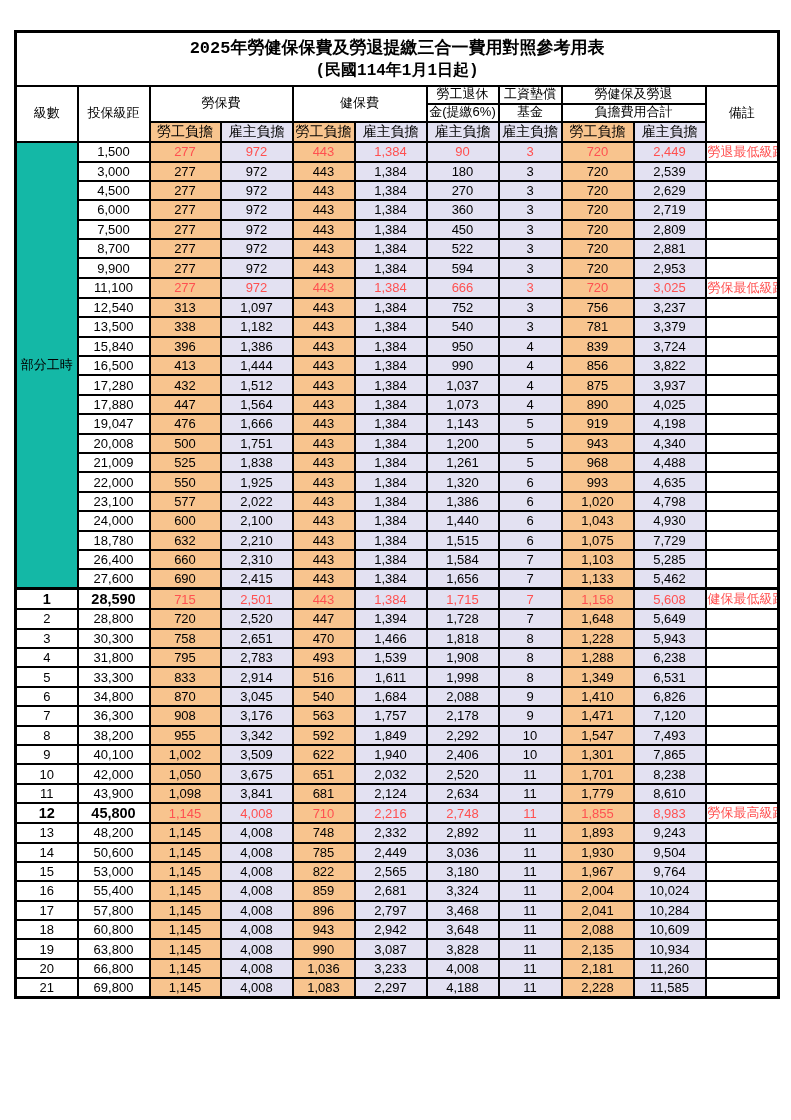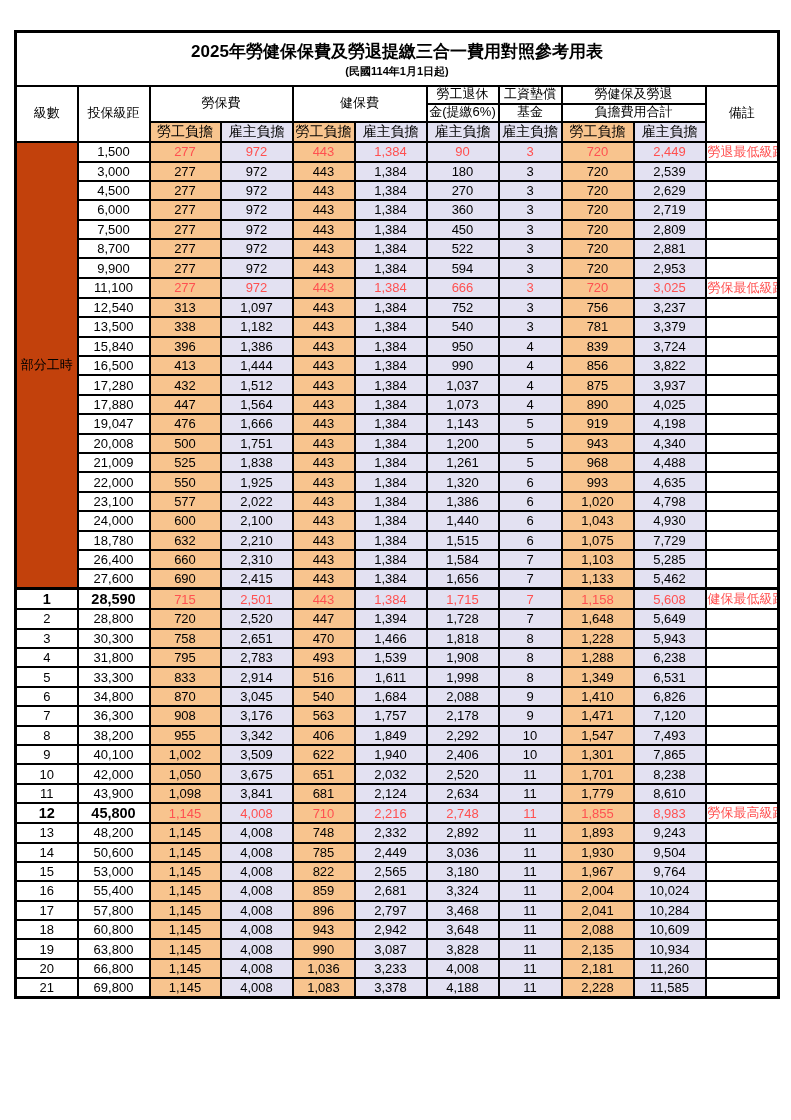--- a/index.html
+++ b/index.html
@@ -21,30 +21,30 @@
   }
   .ref-table td, .ref-table th {
     border:2px solid #000;
     text-align:center;
     vertical-align:middle;
     font-size:13px;
     overflow:hidden;
     white-space:nowrap;
     padding:0 1px;
   }
-  .title-cell { height:54px; border-bottom:2px solid #000; }
+  .title-cell { height:54px; border-bottom:2px solid #000;font-family:Liberation Mono, monospace; }
   .title-line1 { font-size:17px; font-weight:bold; line-height:1.5; }
-  .title-line2 { font-size:11px; font-weight:bold; line-height:1.2; }
+  .title-line2 { font-size:16px; font-weight:bold; line-height:1.2; }
   .hdr td { font-size:13px; height:18px; line-height:1.1; }
   .hdr-sub td { font-size:14px; height:20px; }
   .c-emp { background:#F8C48E; }
   .c-er  { background:#E3E1F2; }
   .rows td { height:19.4px; font-size:13px; }
   .level-cell, .bracket-cell { background:#ffffff; }
-  .group-cell { background:#c2410c; font-size:12.5px; letter-spacing:0; }
+  .group-cell { background:#14b8a6; font-size:12.5px; letter-spacing:0; }
   .remark-cell { background:#ffffff; font-size:10px; color:#FF5050; padding:0; }
   tr.hl td.c-emp, tr.hl td.c-er { color:#FF5050; }
   tr.bold-row .level-cell, tr.bold-row .bracket-cell { font-weight:bold; font-size:14.5px; }
   tr.sec td { border-top:3px solid #000; }
 </style>
 </head>
 <body>
 
 <div class="page">
   <table class="ref-table">
@@ -461,21 +461,21 @@
           <td class="c-er">9</td>
           <td class="c-emp">1,471</td>
           <td class="c-er">7,120</td>
           <td class="remark-cell"></td>
         </tr>
         <tr>
           <td class="level-cell">8</td>
           <td class="bracket-cell">38,200</td>
           <td class="c-emp">955</td>
           <td class="c-er">3,342</td>
-          <td class="c-emp">406</td>
+          <td class="c-emp">592</td>
           <td class="c-er">1,849</td>
           <td class="c-er">2,292</td>
           <td class="c-er">10</td>
           <td class="c-emp">1,547</td>
           <td class="c-er">7,493</td>
           <td class="remark-cell"></td>
         </tr>
         <tr>
           <td class="level-cell">9</td>
           <td class="bracket-cell">40,100</td>
@@ -631,21 +631,21 @@
           <td class="c-emp">2,181</td>
           <td class="c-er">11,260</td>
           <td class="remark-cell"></td>
         </tr>
         <tr>
           <td class="level-cell">21</td>
           <td class="bracket-cell">69,800</td>
           <td class="c-emp">1,145</td>
           <td class="c-er">4,008</td>
           <td class="c-emp">1,083</td>
-          <td class="c-er">3,378</td>
+          <td class="c-er">2,297</td>
           <td class="c-er">4,188</td>
           <td class="c-er">11</td>
           <td class="c-emp">2,228</td>
           <td class="c-er">11,585</td>
           <td class="remark-cell"></td>
         </tr>
       </tbody>
   </table>
 </div>
 

